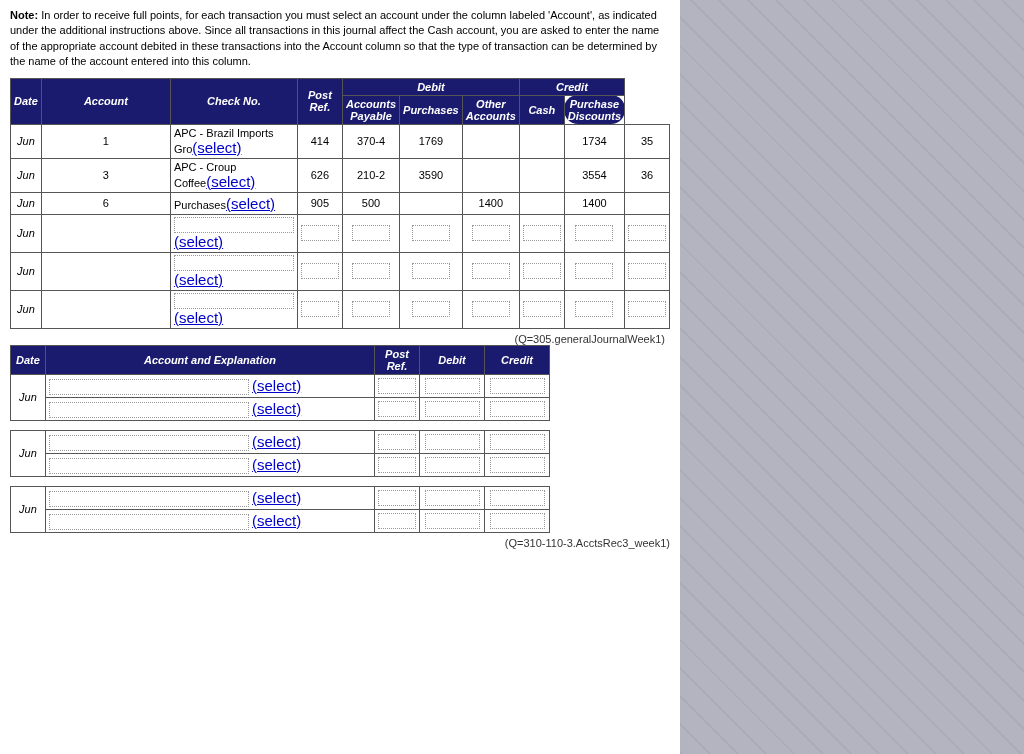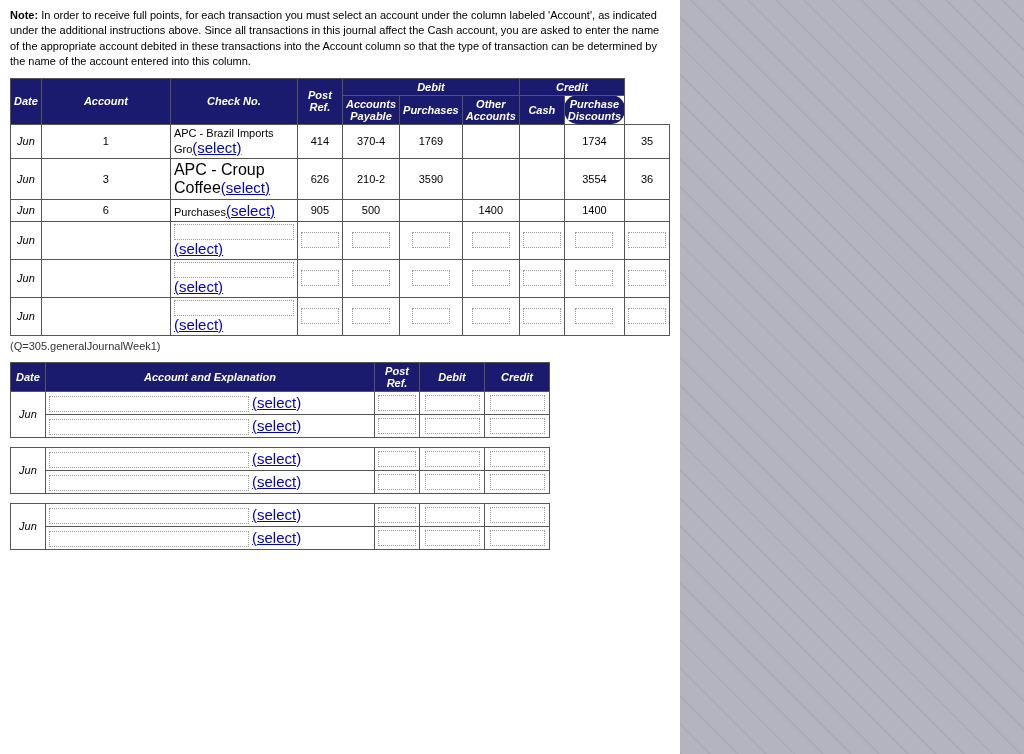--- a/index.html
+++ b/index.html
@@ -90,23 +90,23 @@
       text-align: center;
     }
     a.select-link {
       color: #0000cc;
       text-decoration: underline;
       font-size: 15px;
       cursor: pointer;
     }
     
     .qcode {
+      text-align: right;
       font-size: 11px;
       color: #333;
-      margin-bottom: 10px;
       padding-right: 5px;
     }
     
     .section-title {
       font-size: 14px;
       font-weight: bold;
       margin-bottom: 6px;
       margin-top: 4px;
     }
     
@@ -197,21 +197,21 @@
         <td></td>
         <td></td>
         <td>1734</td>
         <td>35</td>
       </tr>
 
       <tr>
         <td class="td-month">Jun</td>
         <td style="text-align:center;font-size:11px;">3</td>
         <td style="text-align:left;">
-          <span style="font-size:16px;">APC - Croup Coffee</span><a class="select-link">(select)</a>
+          <span style="font-size:11px;">APC - Croup Coffee</span><a class="select-link">(select)</a>
         </td>
         <td>626</td>
         <td>210-2</td>
         <td>3590</td>
         <td></td>
         <td></td>
         <td>3554</td>
         <td>36</td>
       </tr>
 
@@ -355,17 +355,18 @@
           <input class="gen-account-input" type="text" style="">
           <a class="select-link">(select)</a>
         </td>
         <td><input class="num-input" type="text" style=""></td>
         <td><input class="num-input" type="text" style="width: 55px;"></td>
         <td><input class="num-input" type="text" style="width: 55px;"></td>
       </tr>
     </tbody>
   </table>
 
+  <div class="bottom-note">(Q=310-110-3.AcctsRec3_week1)</div>
 </div>
 
 <div class="right-panel">
   <div class="puzzle-bg"></div>
 </div>
 
 </body></html>

